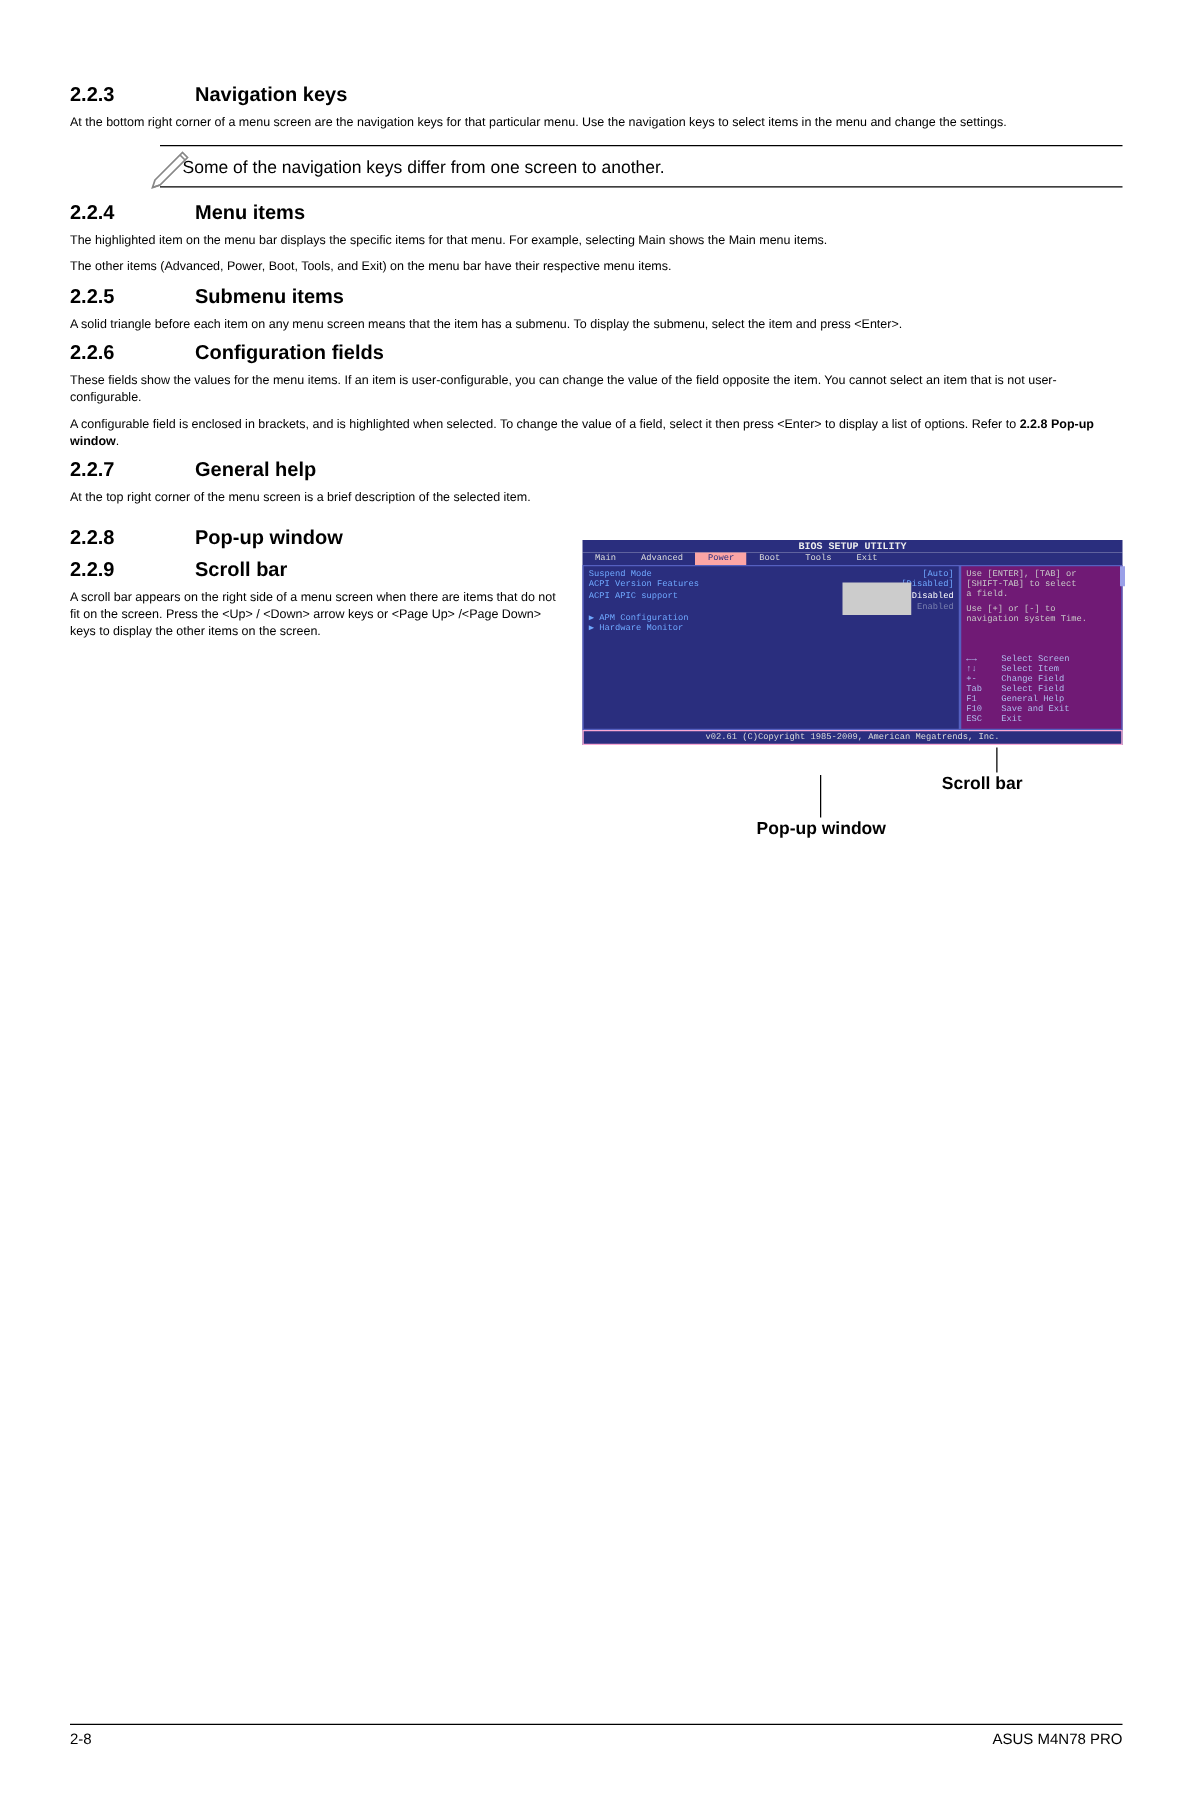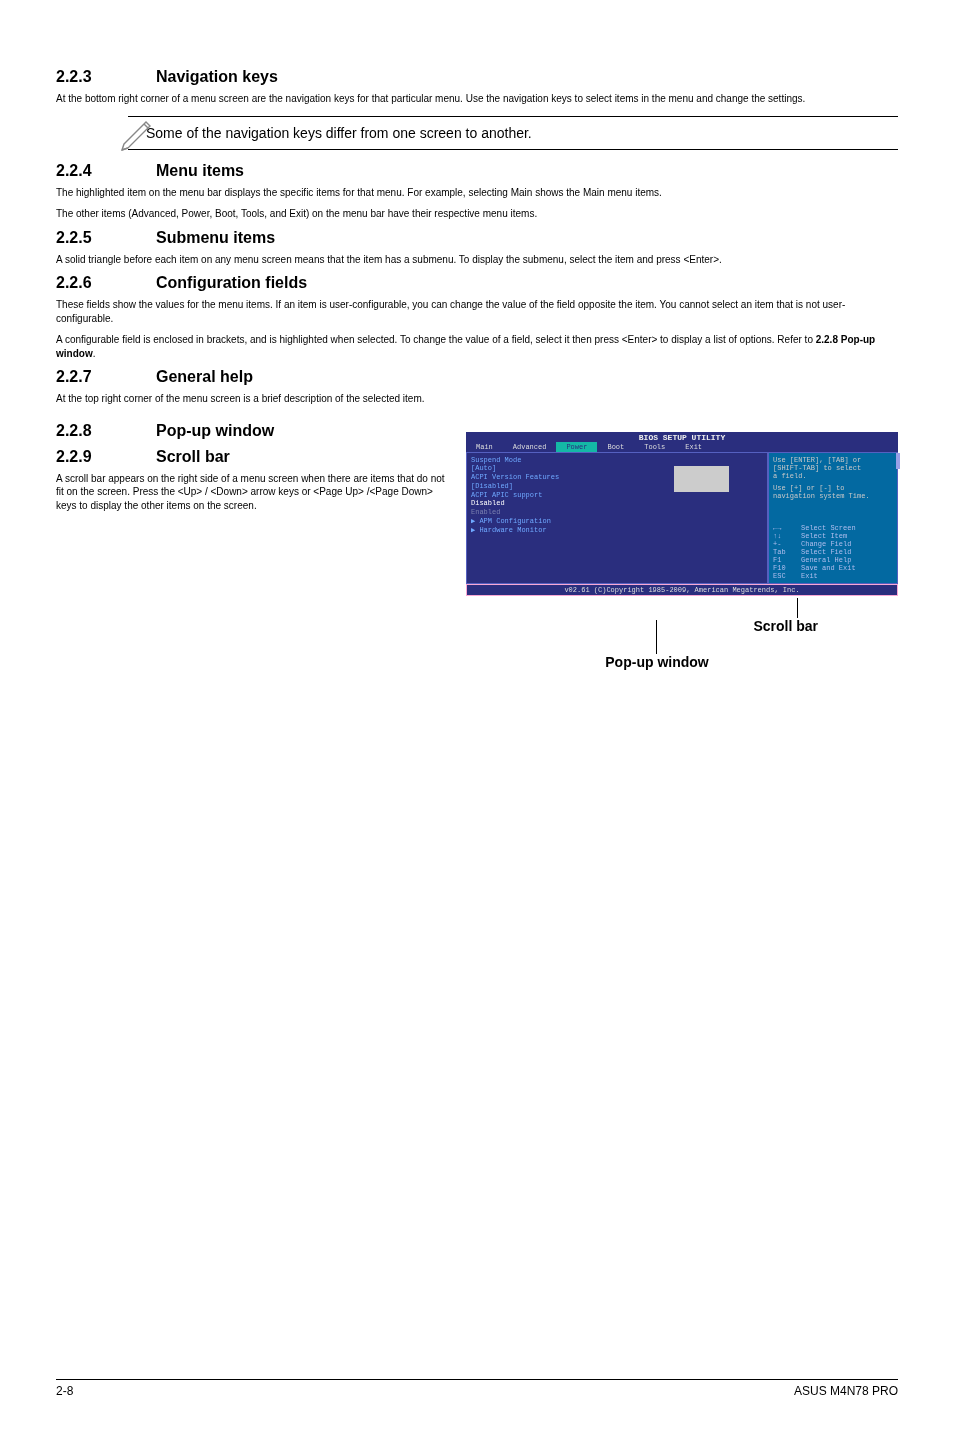--- a/index.html
+++ b/index.html
@@ -60,39 +60,39 @@
 }
 .bios-tabs {
   background: #2a2e7e;
   display: flex;
 }
 .bios-tab {
   padding: 1px 10px;
   color: #ddd;
 }
 .bios-tab.active {
-  background: #14b8a6;
+  background: #fca5a5;
   color: #2a2e7e;
 }
 .bios-body { display: flex; height: 132px; }
 .bios-left {
   flex: 1;
   background: #2a2e7e;
   border: 1px solid #5560c0;
   padding: 3px 4px;
   position: relative;
 }
 .bios-right {
   width: 130px;
-  background: #0369a1;
+  background: #701a75;
   border: 1px solid #5560c0;
   padding: 3px 4px;
   position: relative;
 }
-.bios-row { display: flex; justify-content: space-between; color: #6fa8ff; line-height: 1.25; flex-direction: column; }
+.bios-row { display: flex; justify-content: space-between; color: #6fa8ff; line-height: 1.25; }
 .bios-row .lbl { color: #6fa8ff; }
 .bios-row .val { color: #6fa8ff; }
 .bios-row.sel .val { color: #fff; }
 .bios-row.grey .lbl { color: #7a80b0; }
 .bios-row.grey .val { color: #7a80b0; }
 .bios-sub { color: #6fa8ff; line-height:1.25; }
 .bios-help-top { color: #c8c8c8; line-height:1.2; }
 .bios-help-mid { color: #c8c8c8; line-height:1.2; margin-top: 3px; }
 .bios-help-keys { position: absolute; bottom: 3px; left: 4px; right:4px; color:#b0beee; }
 .bios-help-keys div { display:flex; }

